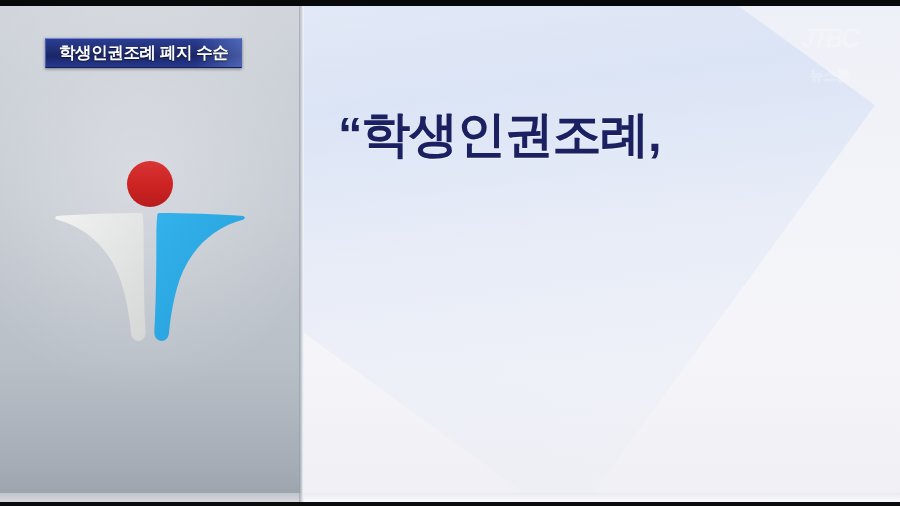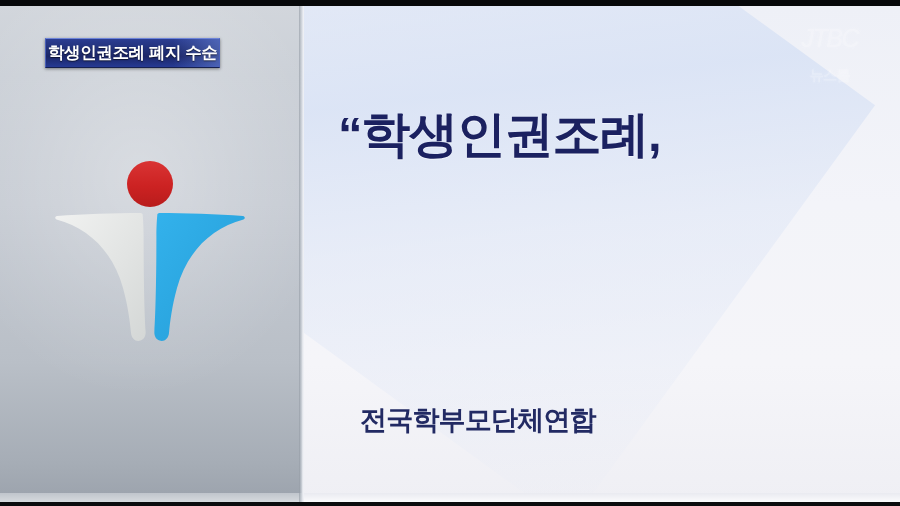--- a/index.html
+++ b/index.html
@@ -134,21 +134,21 @@
     width: 220px; height: 200px;
     z-index: 8;
   }
   .org-logo svg { display: block; width: 220px; height: 200px; }
 
   
   .headline-banner {
     position: absolute;
     left: 45px; top: 32px;
     height: 28px;
-    padding: 0 2px;
+    padding: 0 13px;
     display: flex;
     align-items: center;
     z-index: 40;
     background:
       linear-gradient(to bottom,
         #2b3d92 0%,
         #223179 34%,
         #1b2667 62%,
         #263a93 100%);
     border-top: 1px solid #6d84d8;
@@ -303,21 +303,20 @@
     <div class="panel-divider"></div>
 
     <div class="right-panel">
       <div class="right-panel-wash"></div>
       <div class="diagonal-band"></div>
 
       <div class="quote-block">
         <div class="quote-line">“학생인권조례,</div>
       </div>
 
-      <div class="attribution">전국학부모단체연합</div>
 
       <div class="right-panel-footer"></div>
     </div>
 
     <div class="headline-banner">
       <span class="headline-text">학생인권조례 폐지 수순</span>
     </div>
 
     <div class="watermark">
       <span class="watermark-brand">JTBC</span>

